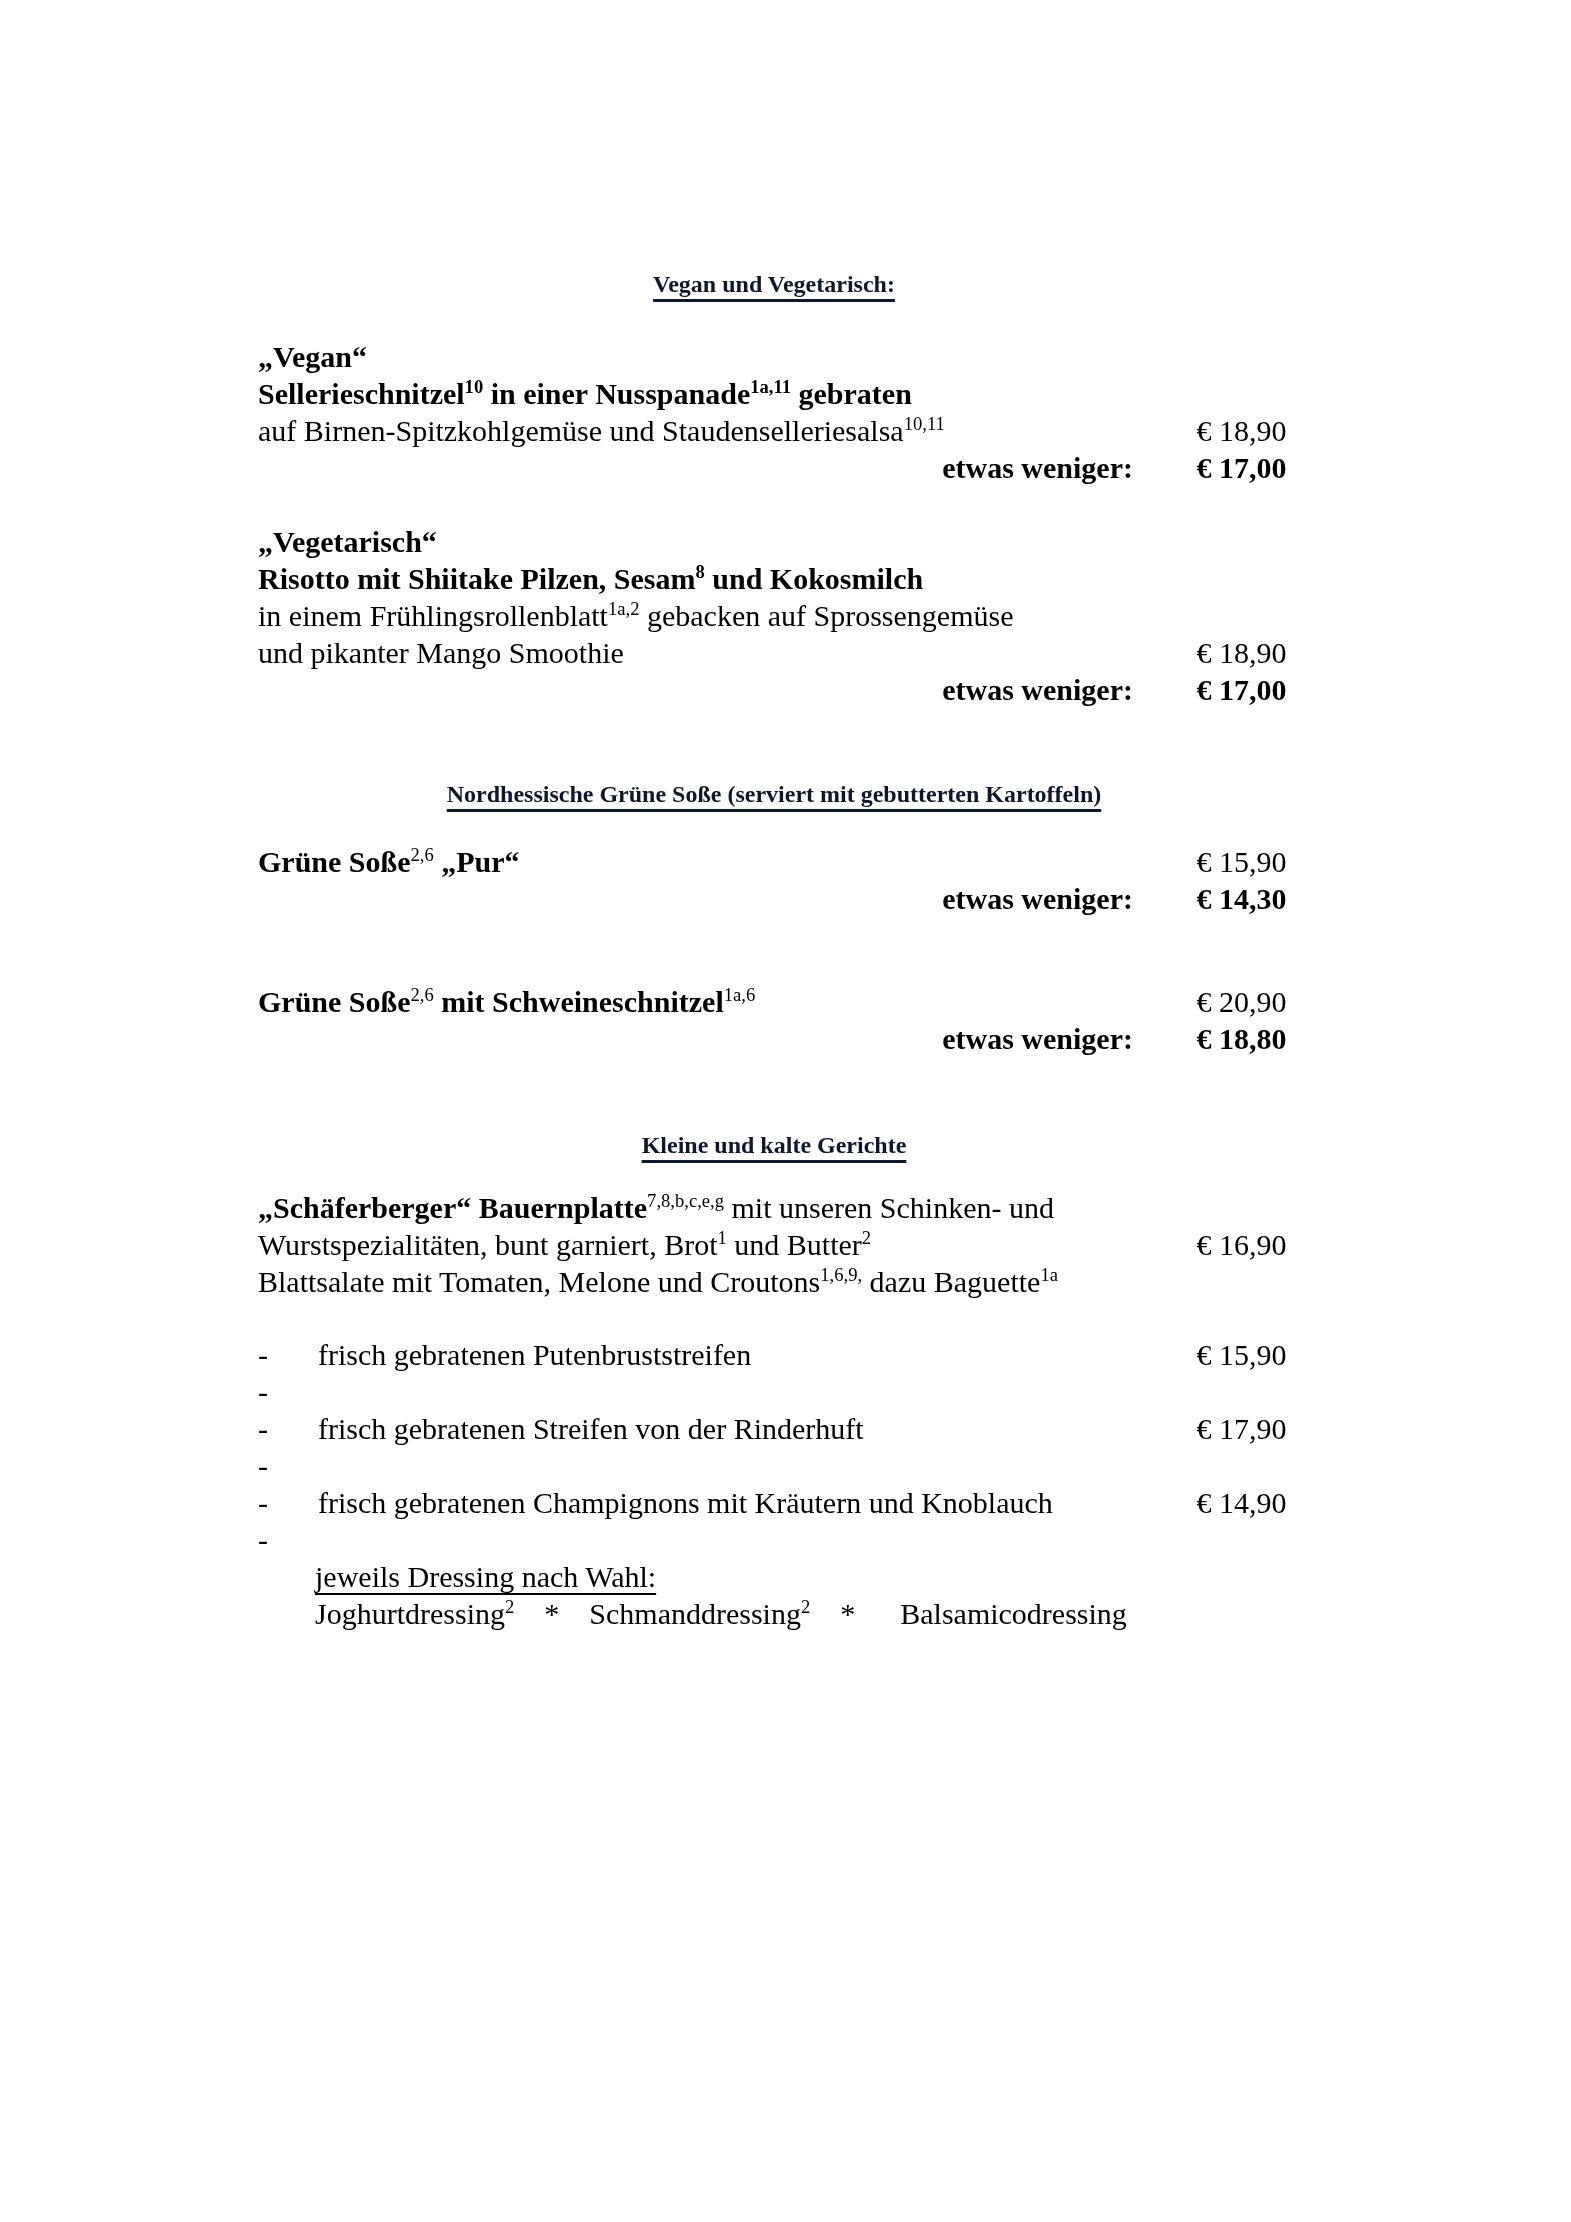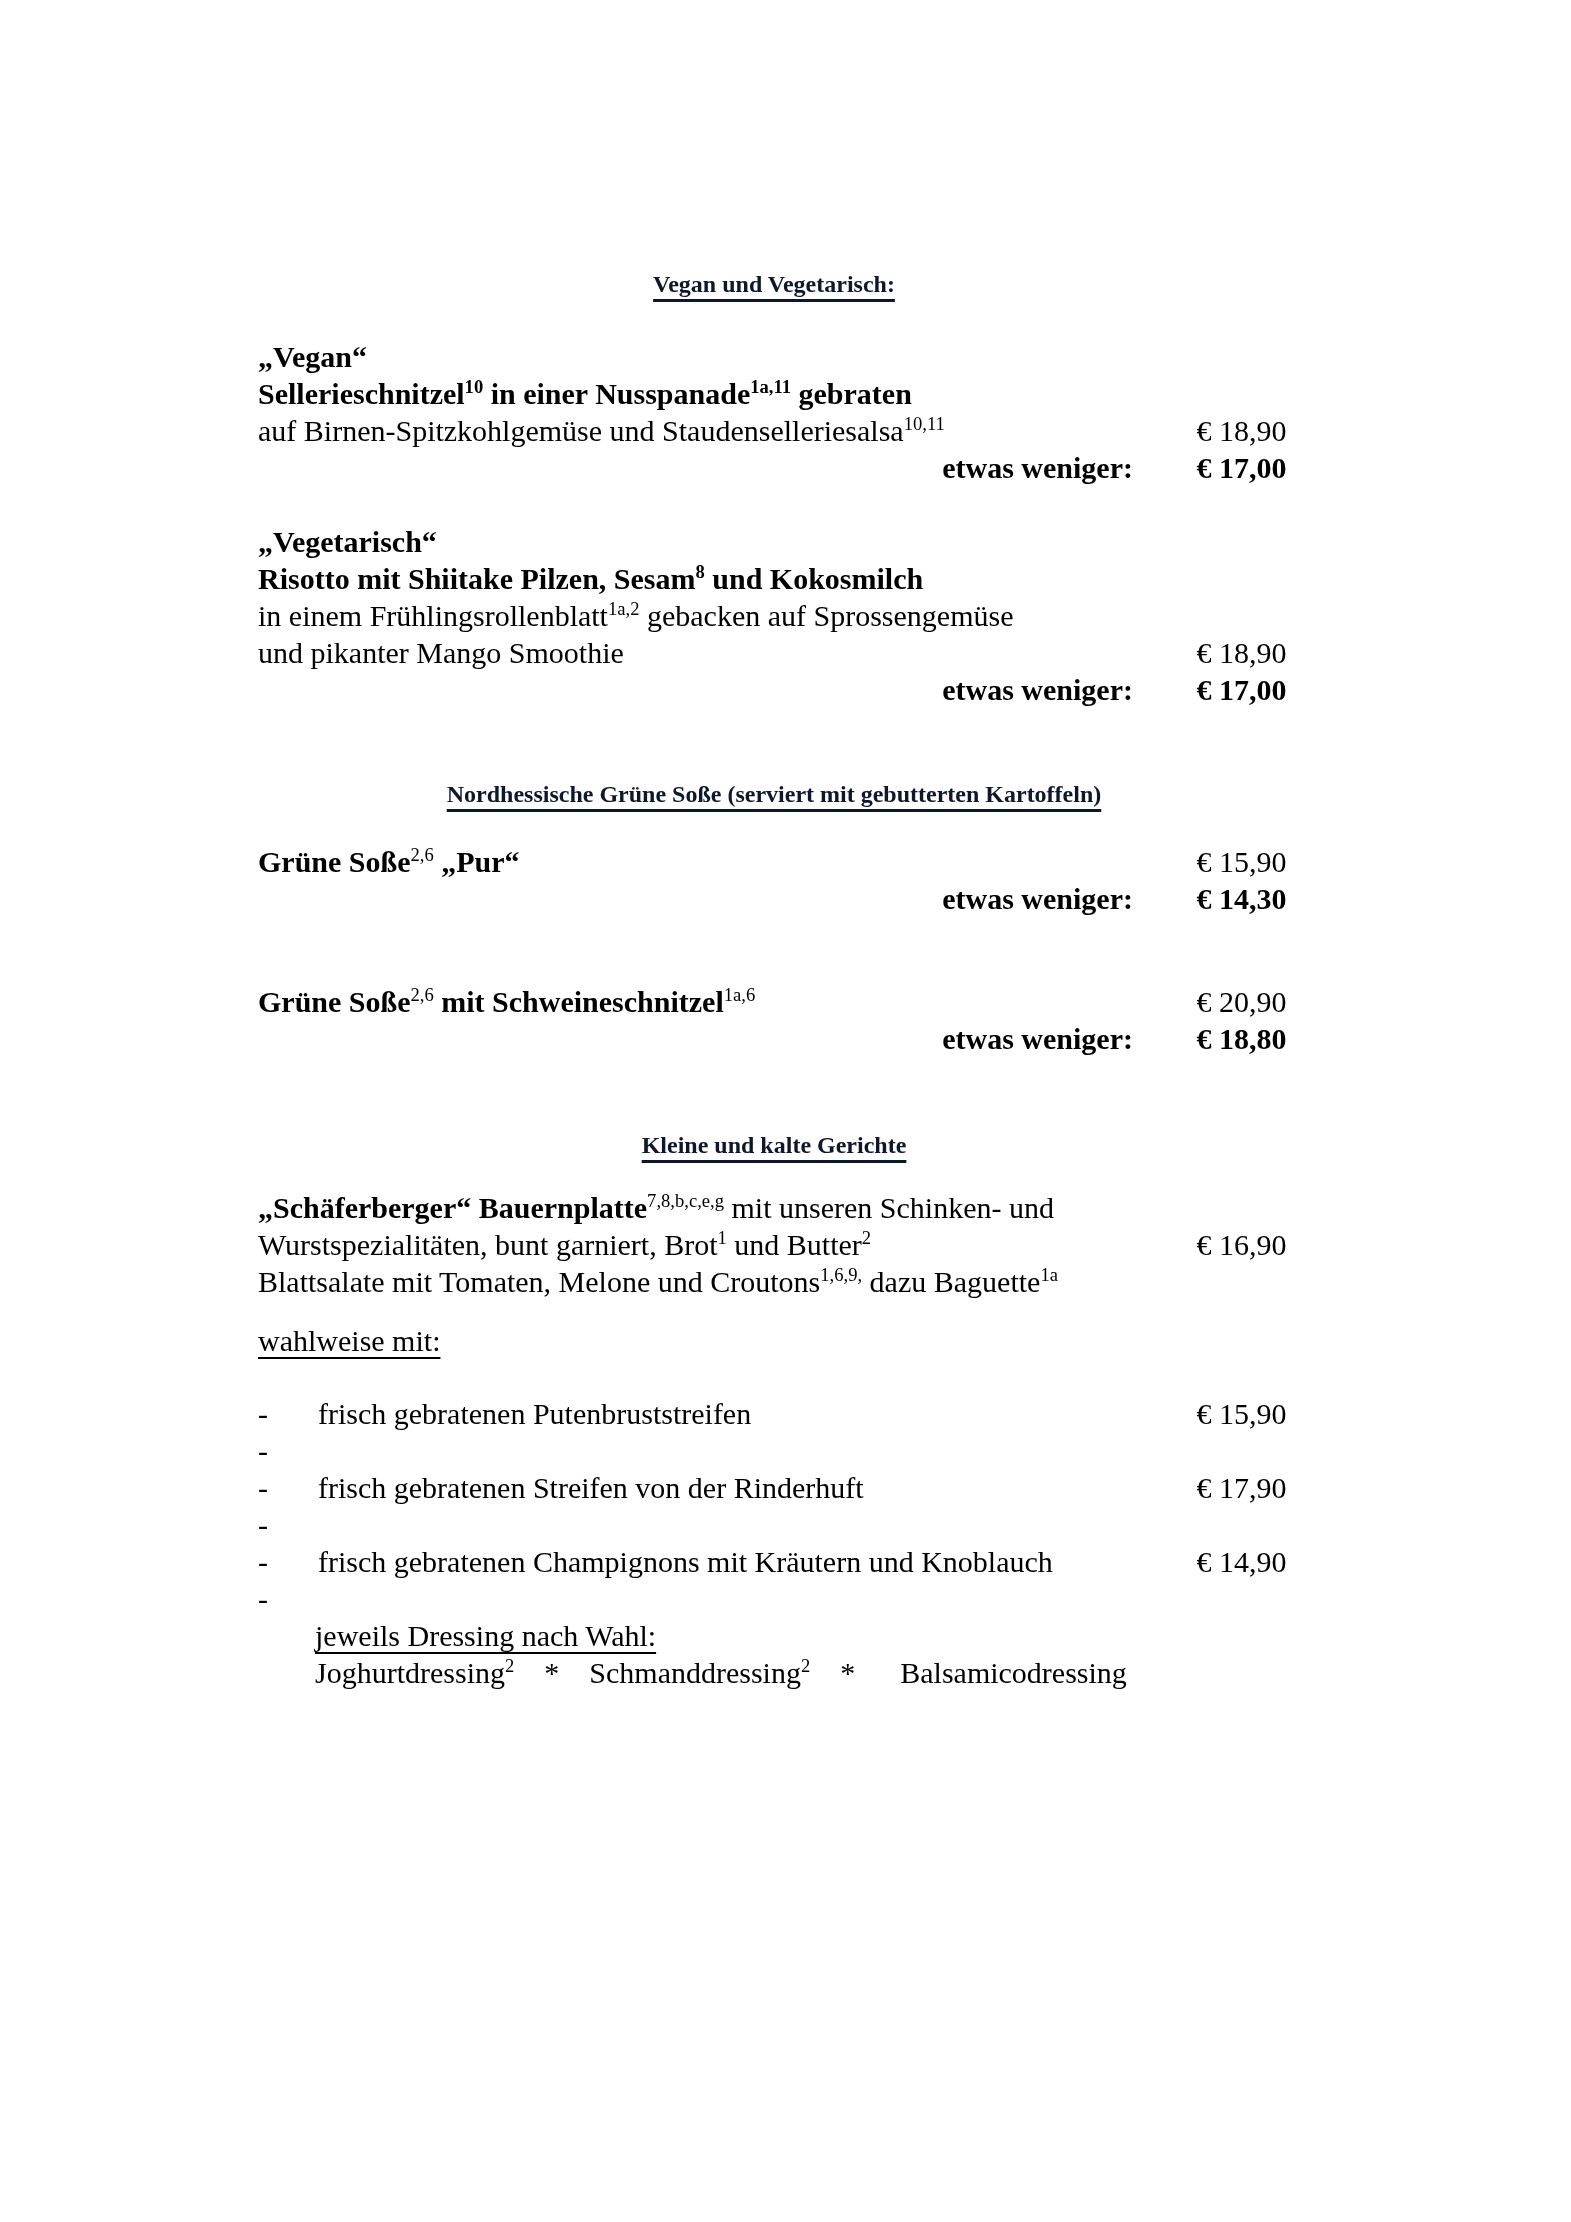--- a/index.html
+++ b/index.html
@@ -135,23 +135,20 @@
     </div>
     <div class="row">
       <div class="text"><span>Wurstspezialitäten, bunt garniert, Brot</span><sup>1</sup><span> und Butter</span><sup>2</sup></div>
       <div class="price">€ 16,90</div>
     </div>
 
     <div class="row">
       <div class="text"><span>Blattsalate mit Tomaten, Melone und Croutons</span><sup>1,6,9,</sup><span> dazu Baguette</span><sup>1a</sup></div>
     </div>
 
-    <div class="row mt22">
-      <div class="text"><span class="u-black">wahlweise mit:</span></div>
-    </div>
 
     <div class="row opt-row mt36">
       <div class="dash">-</div>
       <div class="text">frisch gebratenen Putenbruststreifen</div>
       <div class="price">€ 15,90</div>
     </div>
     <div class="row opt-row">
       <div class="dash">-</div>
     </div>
     <div class="row opt-row">

